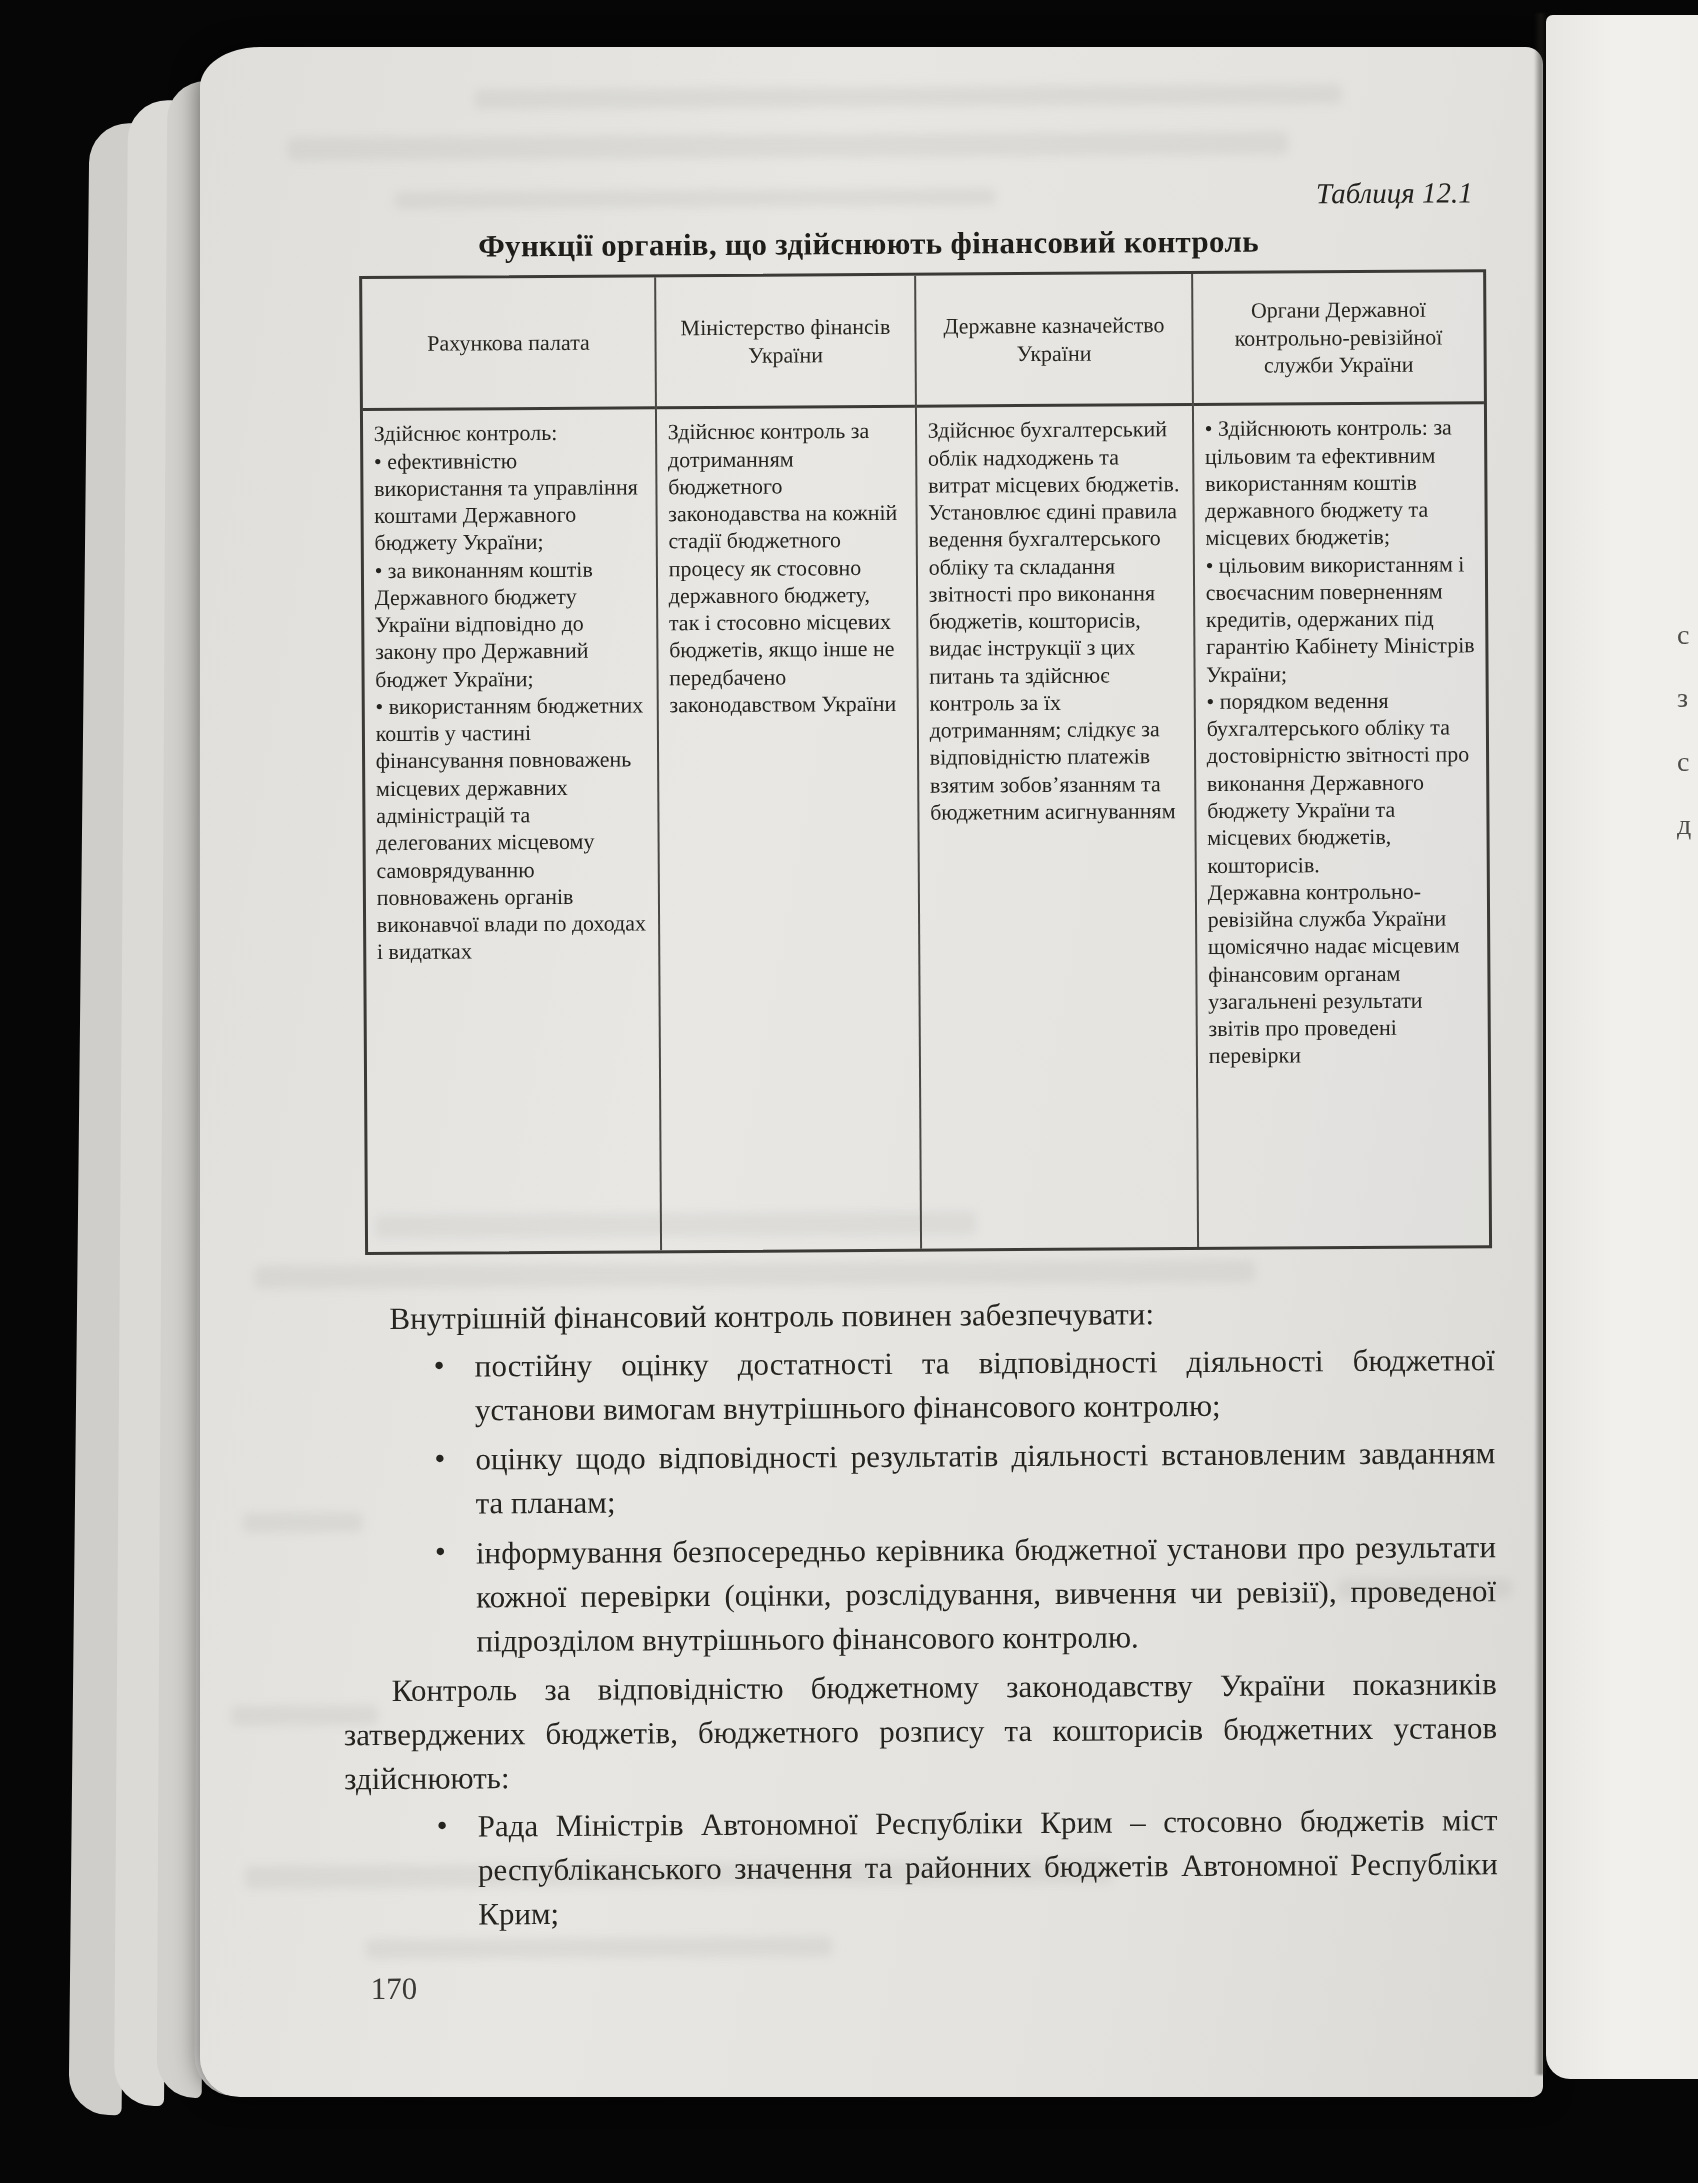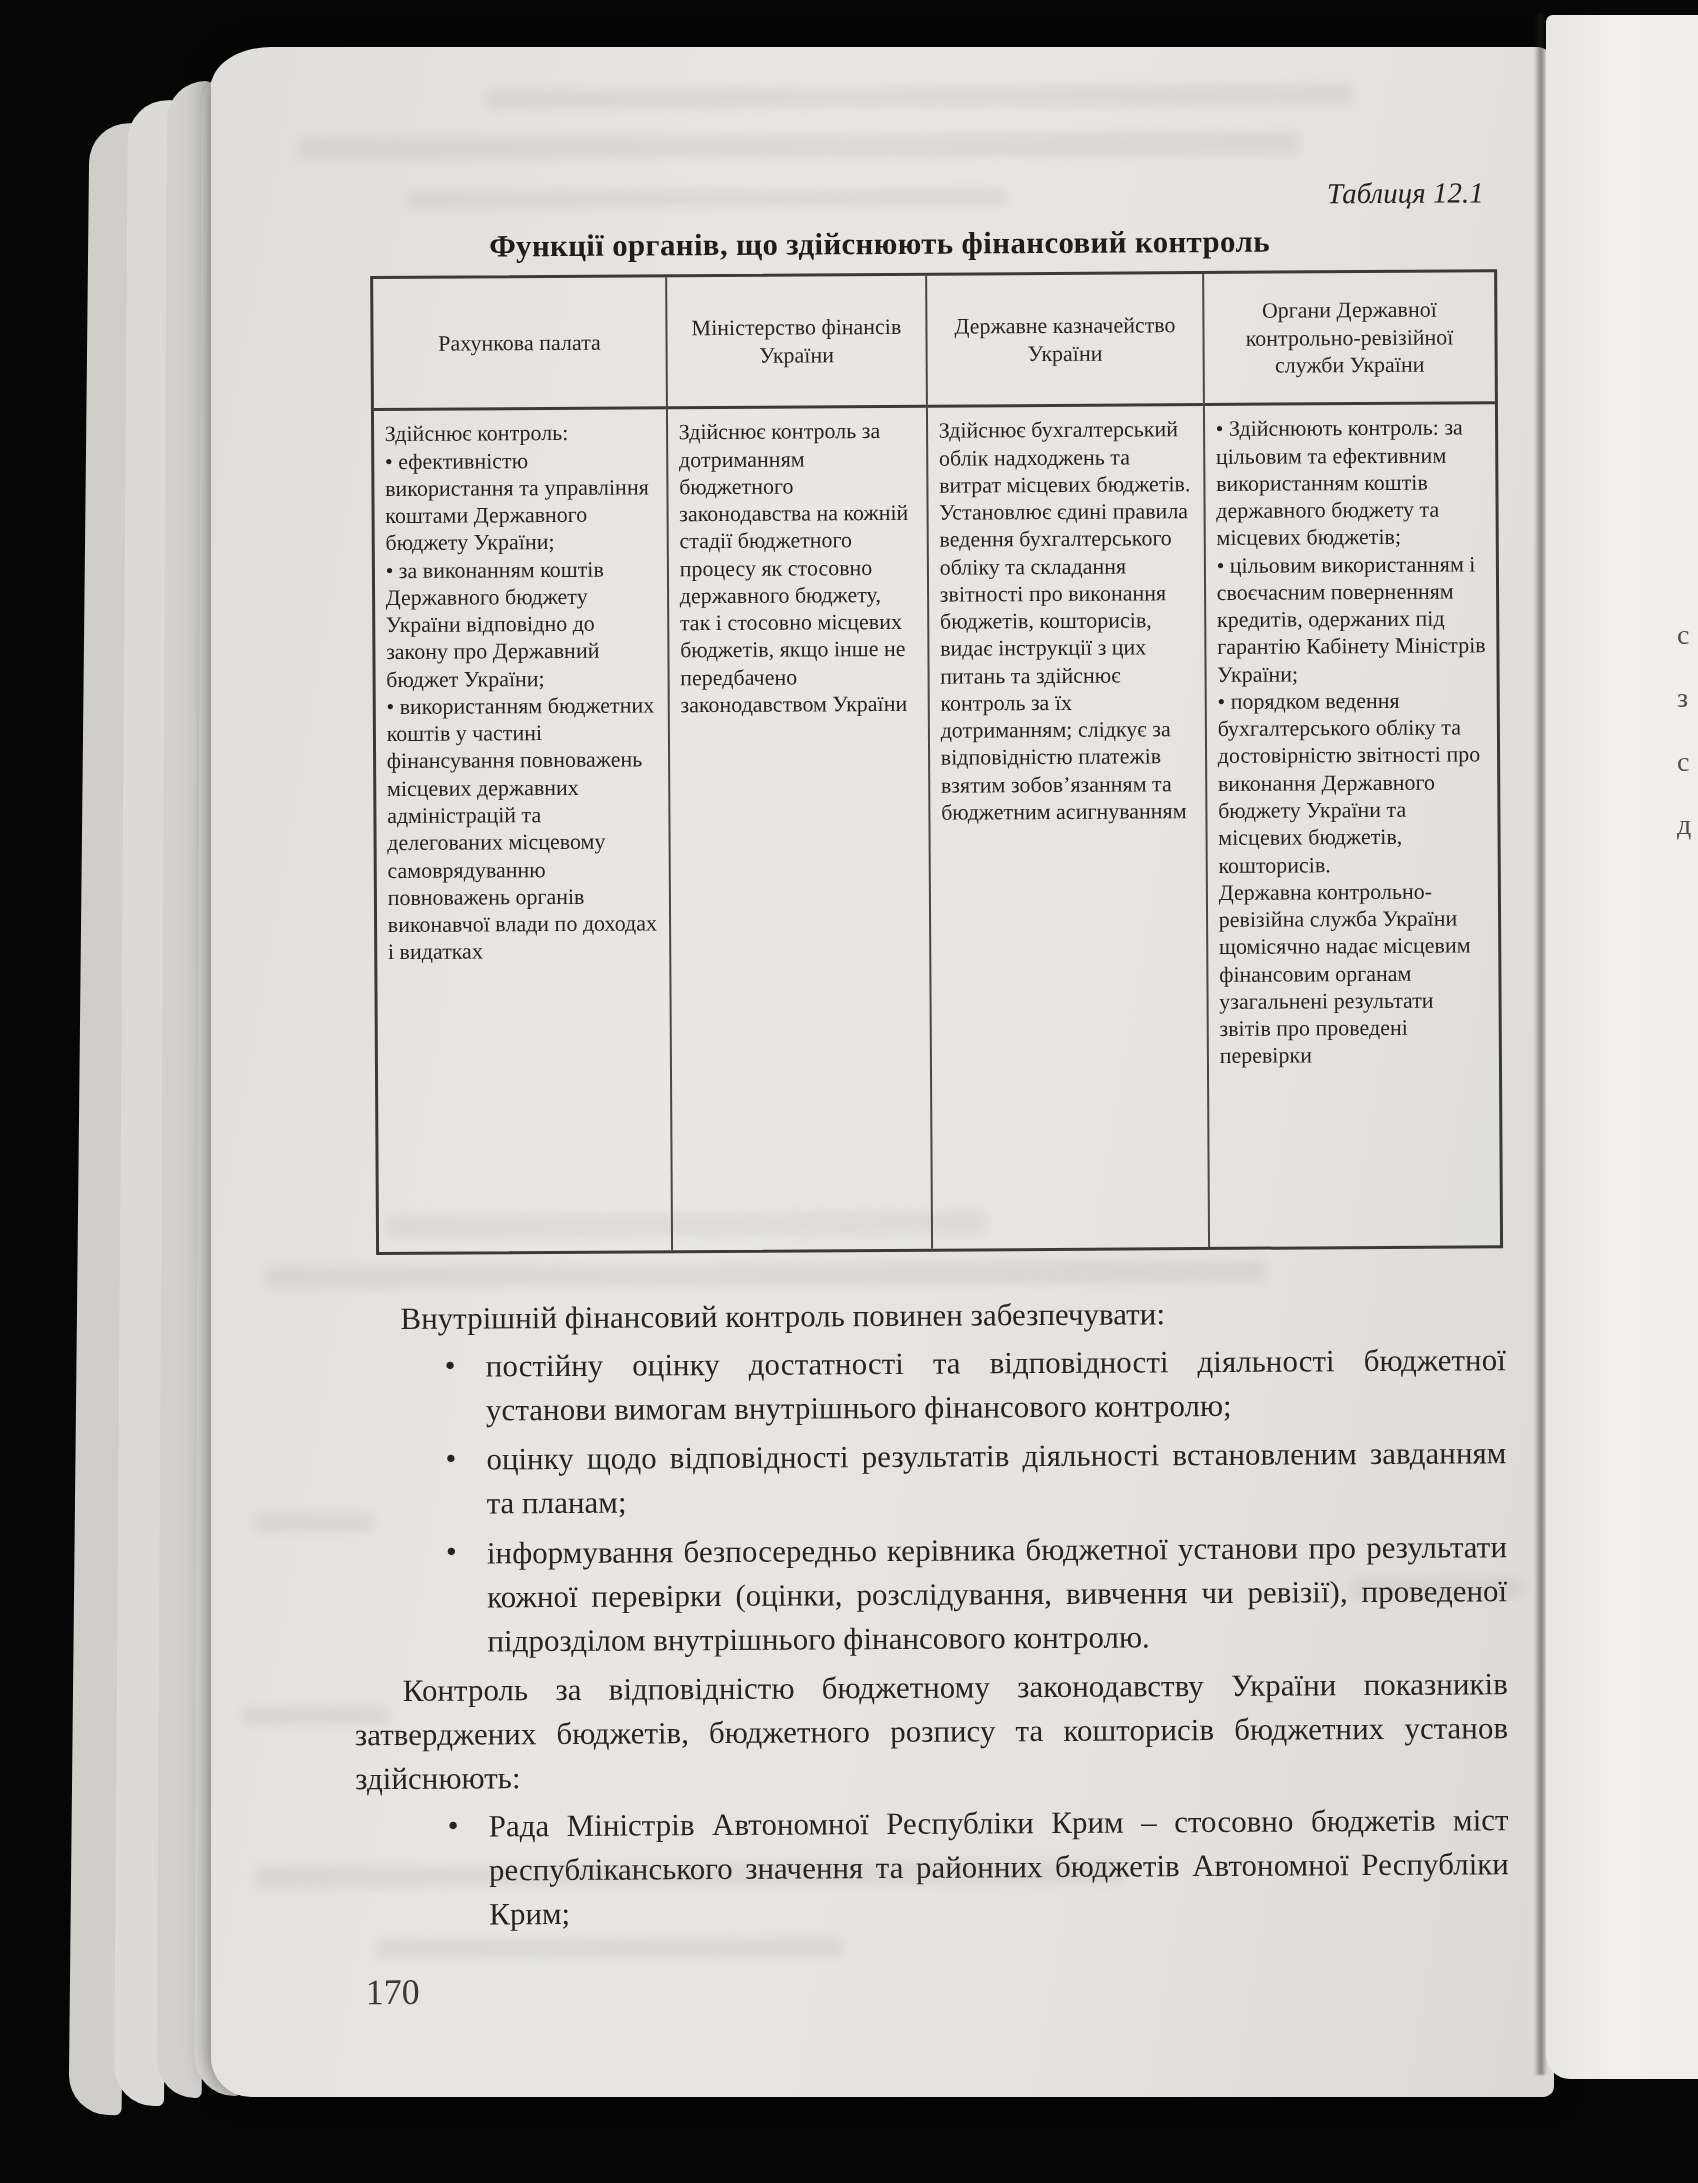--- a/index.html
+++ b/index.html
@@ -8,21 +8,21 @@
   
   .strip{position:absolute;border-radius:40px 6.7px 6.7px 40px;}
   .strip.s1{left:79px;top:123px;width:53px;height:1992px;background:#cfcecb;transform:rotate(.6deg);}
   .strip.s2{left:121px;top:100px;width:50px;height:2006px;background:#dbdad7;transform:rotate(.4deg);}
   .strip.s3{left:162px;top:81px;width:45px;height:2017px;background:#d2d1cd;transform:rotate(.3deg);}
   .strip.s4{left:198px;top:67px;width:47px;height:2029px;background:#e0dfdc;transform:rotate(.2deg);}
   
   .main-page{position:absolute;left:200px;top:47px;width:1343px;height:2050px;
              background:linear-gradient(100deg,#dfdedb,#e7e6e3 38%,#e3e2df 72%,#dad9d6);
              border-radius:60px 17.4px 10.7px 40px / 40px 17.4px 10.7px 40px;
-             box-shadow:0 0 27px rgba(0,0,0,.6);margin-left:11px;}
+             box-shadow:0 0 27px rgba(0,0,0,.6);}
   .content{position:absolute;inset:0;transform:rotate(-.35deg);}
   
   .ghost{position:absolute;background:#96958f;opacity:.14;filter:blur(4.7px);border-radius:6px;height:20px;}
   
   .table-label{position:absolute;right:65px;top:133px;font-style:italic;font-size:29px;color:#23221f;}
   .table-title{position:absolute;left:133px;top:179px;width:1081px;text-align:center;
                font-weight:bold;font-size:31px;letter-spacing:0.3px;color:#1e1d1a;}
   
   .fc-table{position:absolute;left:164px;top:226px;width:1127px;height:979px;
             display:flex;border:3.3px solid #3c3a36;box-sizing:border-box;background:rgba(255,255,255,.06);}
@@ -31,21 +31,21 @@
   .c1{width:294px;} .c2{width:260px;} .c3{width:277px;} .c4{flex:1;}
   .hd{height:132px;border-bottom:3.3px solid #3c3a36;display:flex;align-items:center;justify-content:center;
       text-align:center;font-size:22px;line-height:1.25;padding:4px 12px;box-sizing:border-box;color:#27261f;}
   .bd{padding:9.3px 10.7px 6.7px 10.7px;font-size:22px;line-height:1.24;white-space:pre-line;color:#24231f;}
   
   .bodytext{position:absolute;left:140px;top:1247px;width:1153px;font-size:31px;line-height:44px;
             text-align:justify;color:#25241f;}
   .para{text-indent:48px;margin:0 0 4px 0;}
   .bullet{position:relative;padding-left:133px;margin:2.7px 0 5.3px 0;}
   .bullet .dot{position:absolute;left:92px;top:-1.3px;}
-  .pageno{position:absolute;left:149px;top:1921px;font-size:36px;color:#3a3935;}
+  .pageno{position:absolute;left:165px;top:1921px;font-size:31px;color:#3a3935;}
   
   .right-page{position:absolute;left:1546px;top:14.7px;width:152px;height:2064px;
               background:linear-gradient(90deg,#e7e6e2,#f1f0ec 45%,#efeeea);
               border-radius:6.7px 0 0 24px;}
   .gutter{position:absolute;left:1534px;top:13.3px;width:13.3px;height:2062px;
           background:linear-gradient(90deg,rgba(0,0,0,0),rgba(40,38,34,.5) 55%,rgba(0,0,0,0));
           filter:blur(1.3px);}
   .edge-glyph{position:absolute;font-size:28px;color:#4e4c48;left:131px;}
 </style>
 </head>

